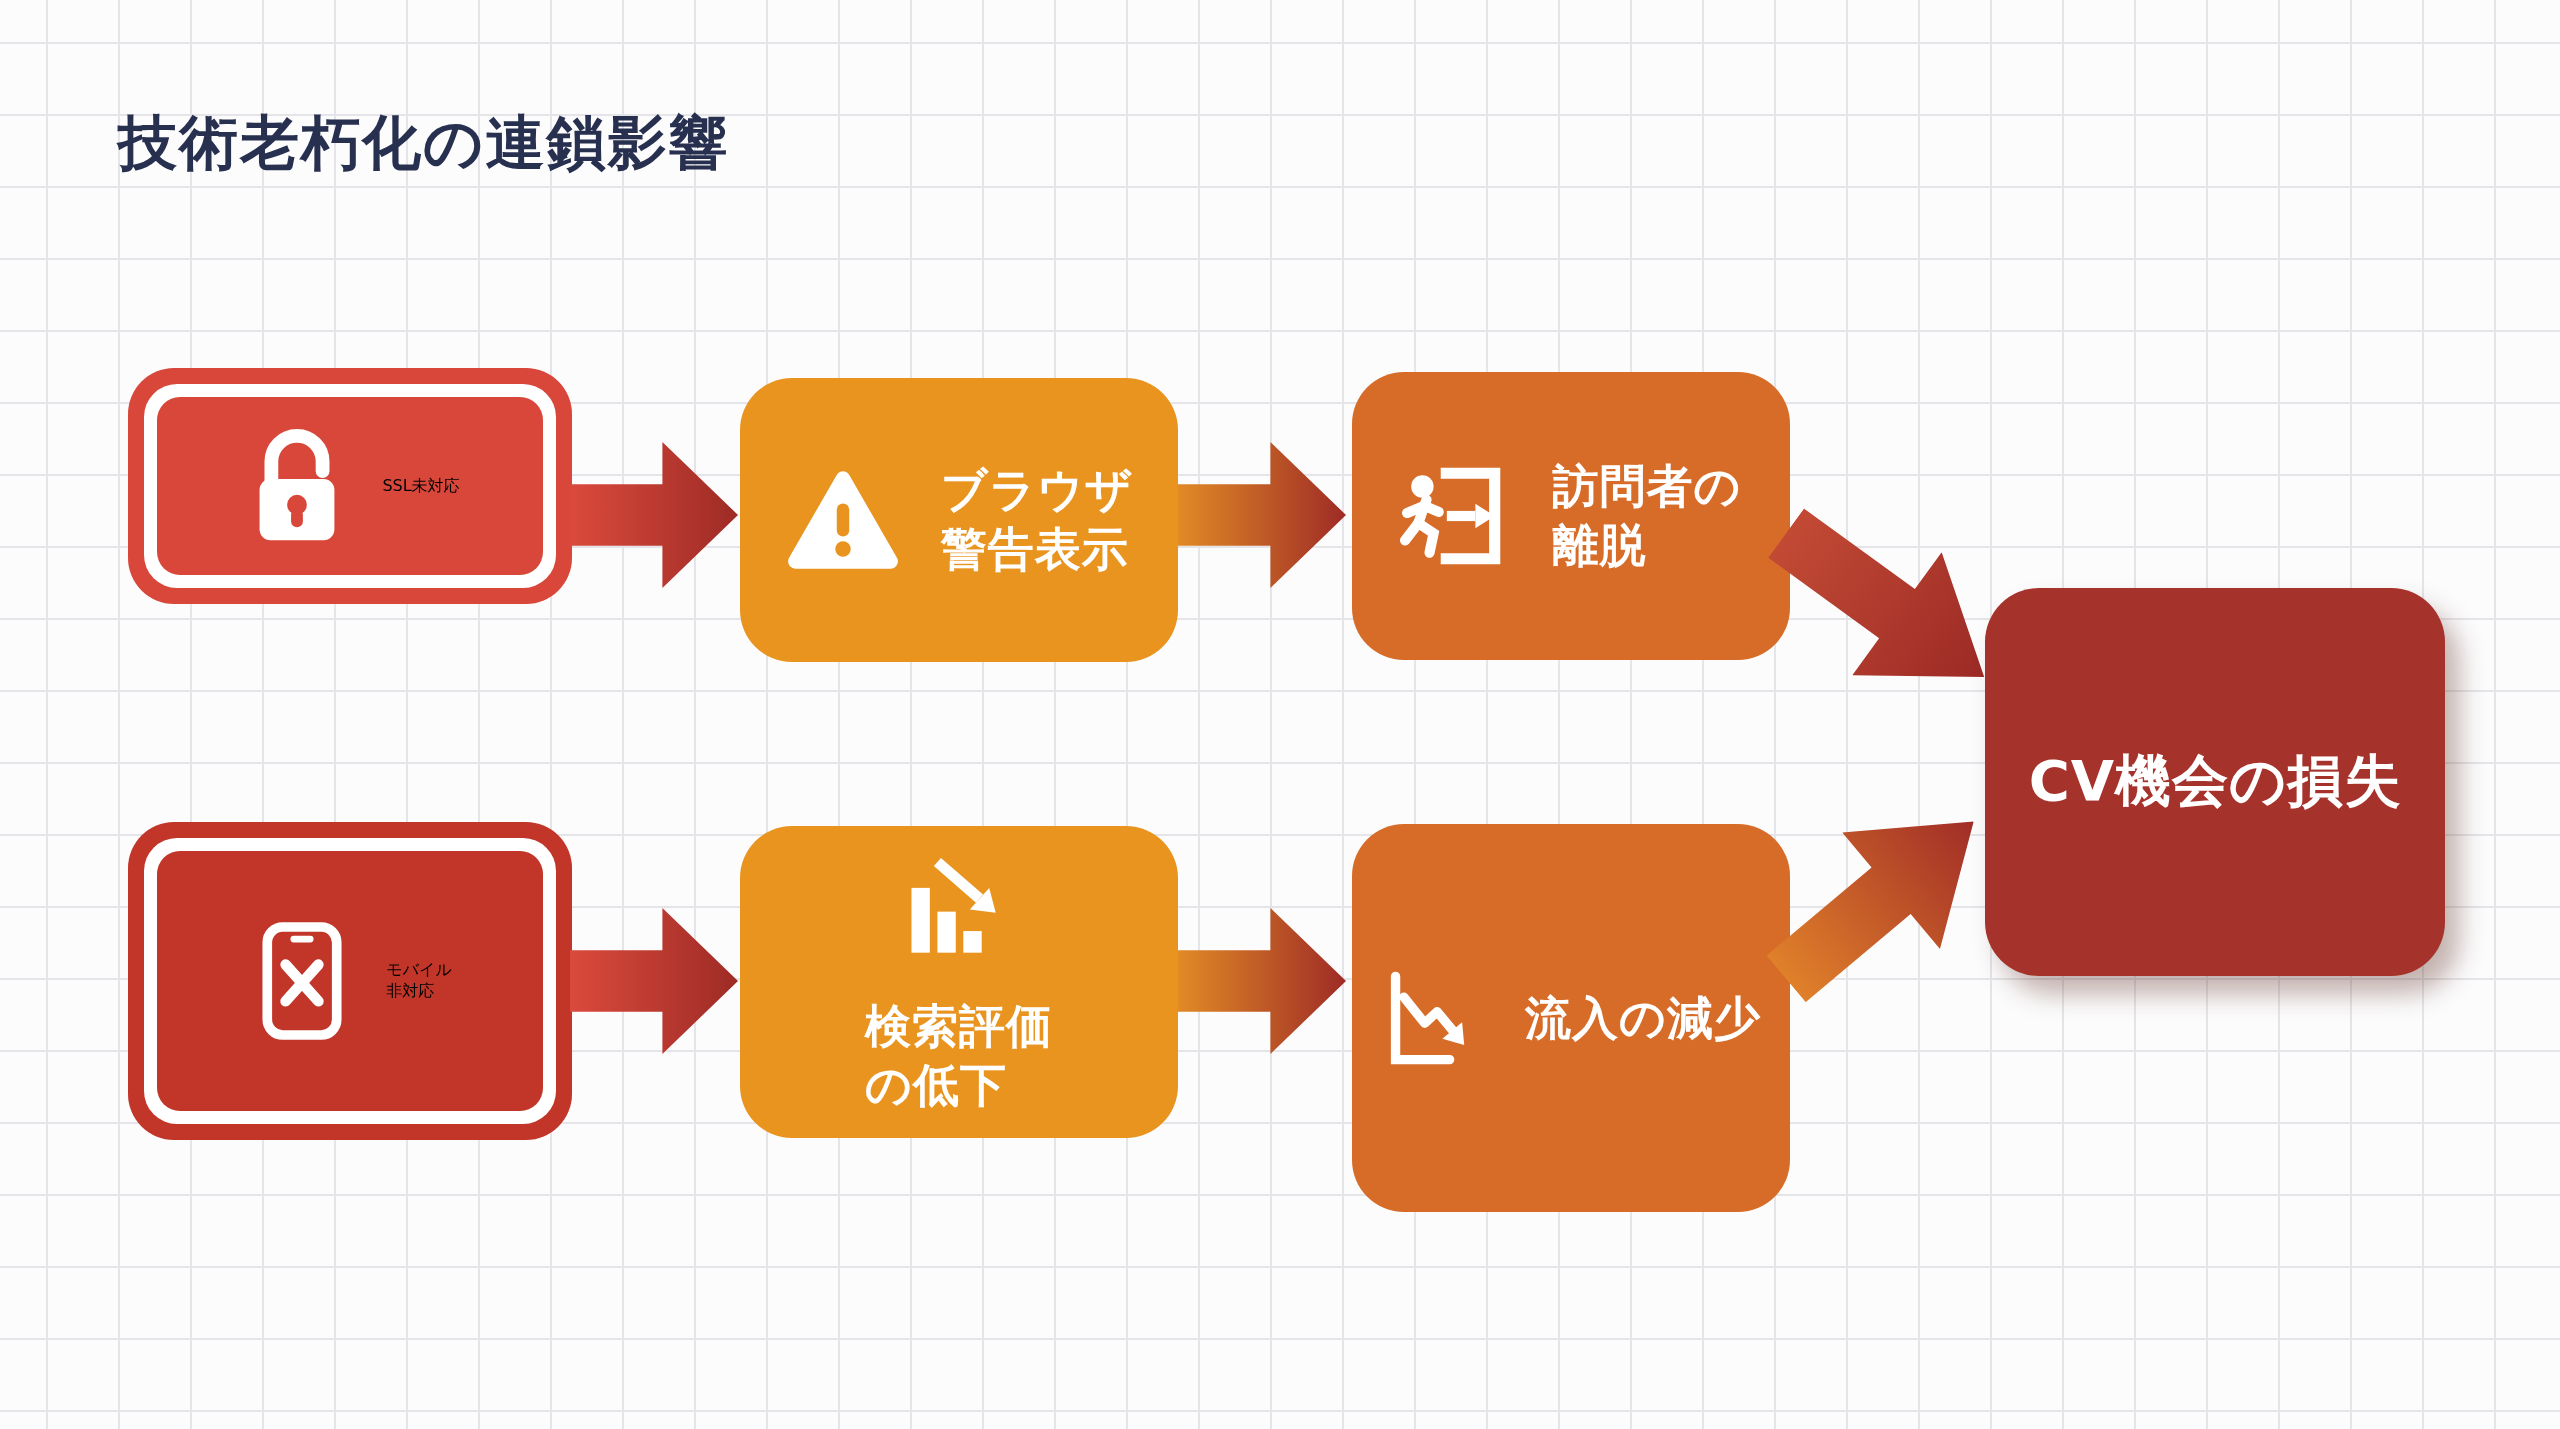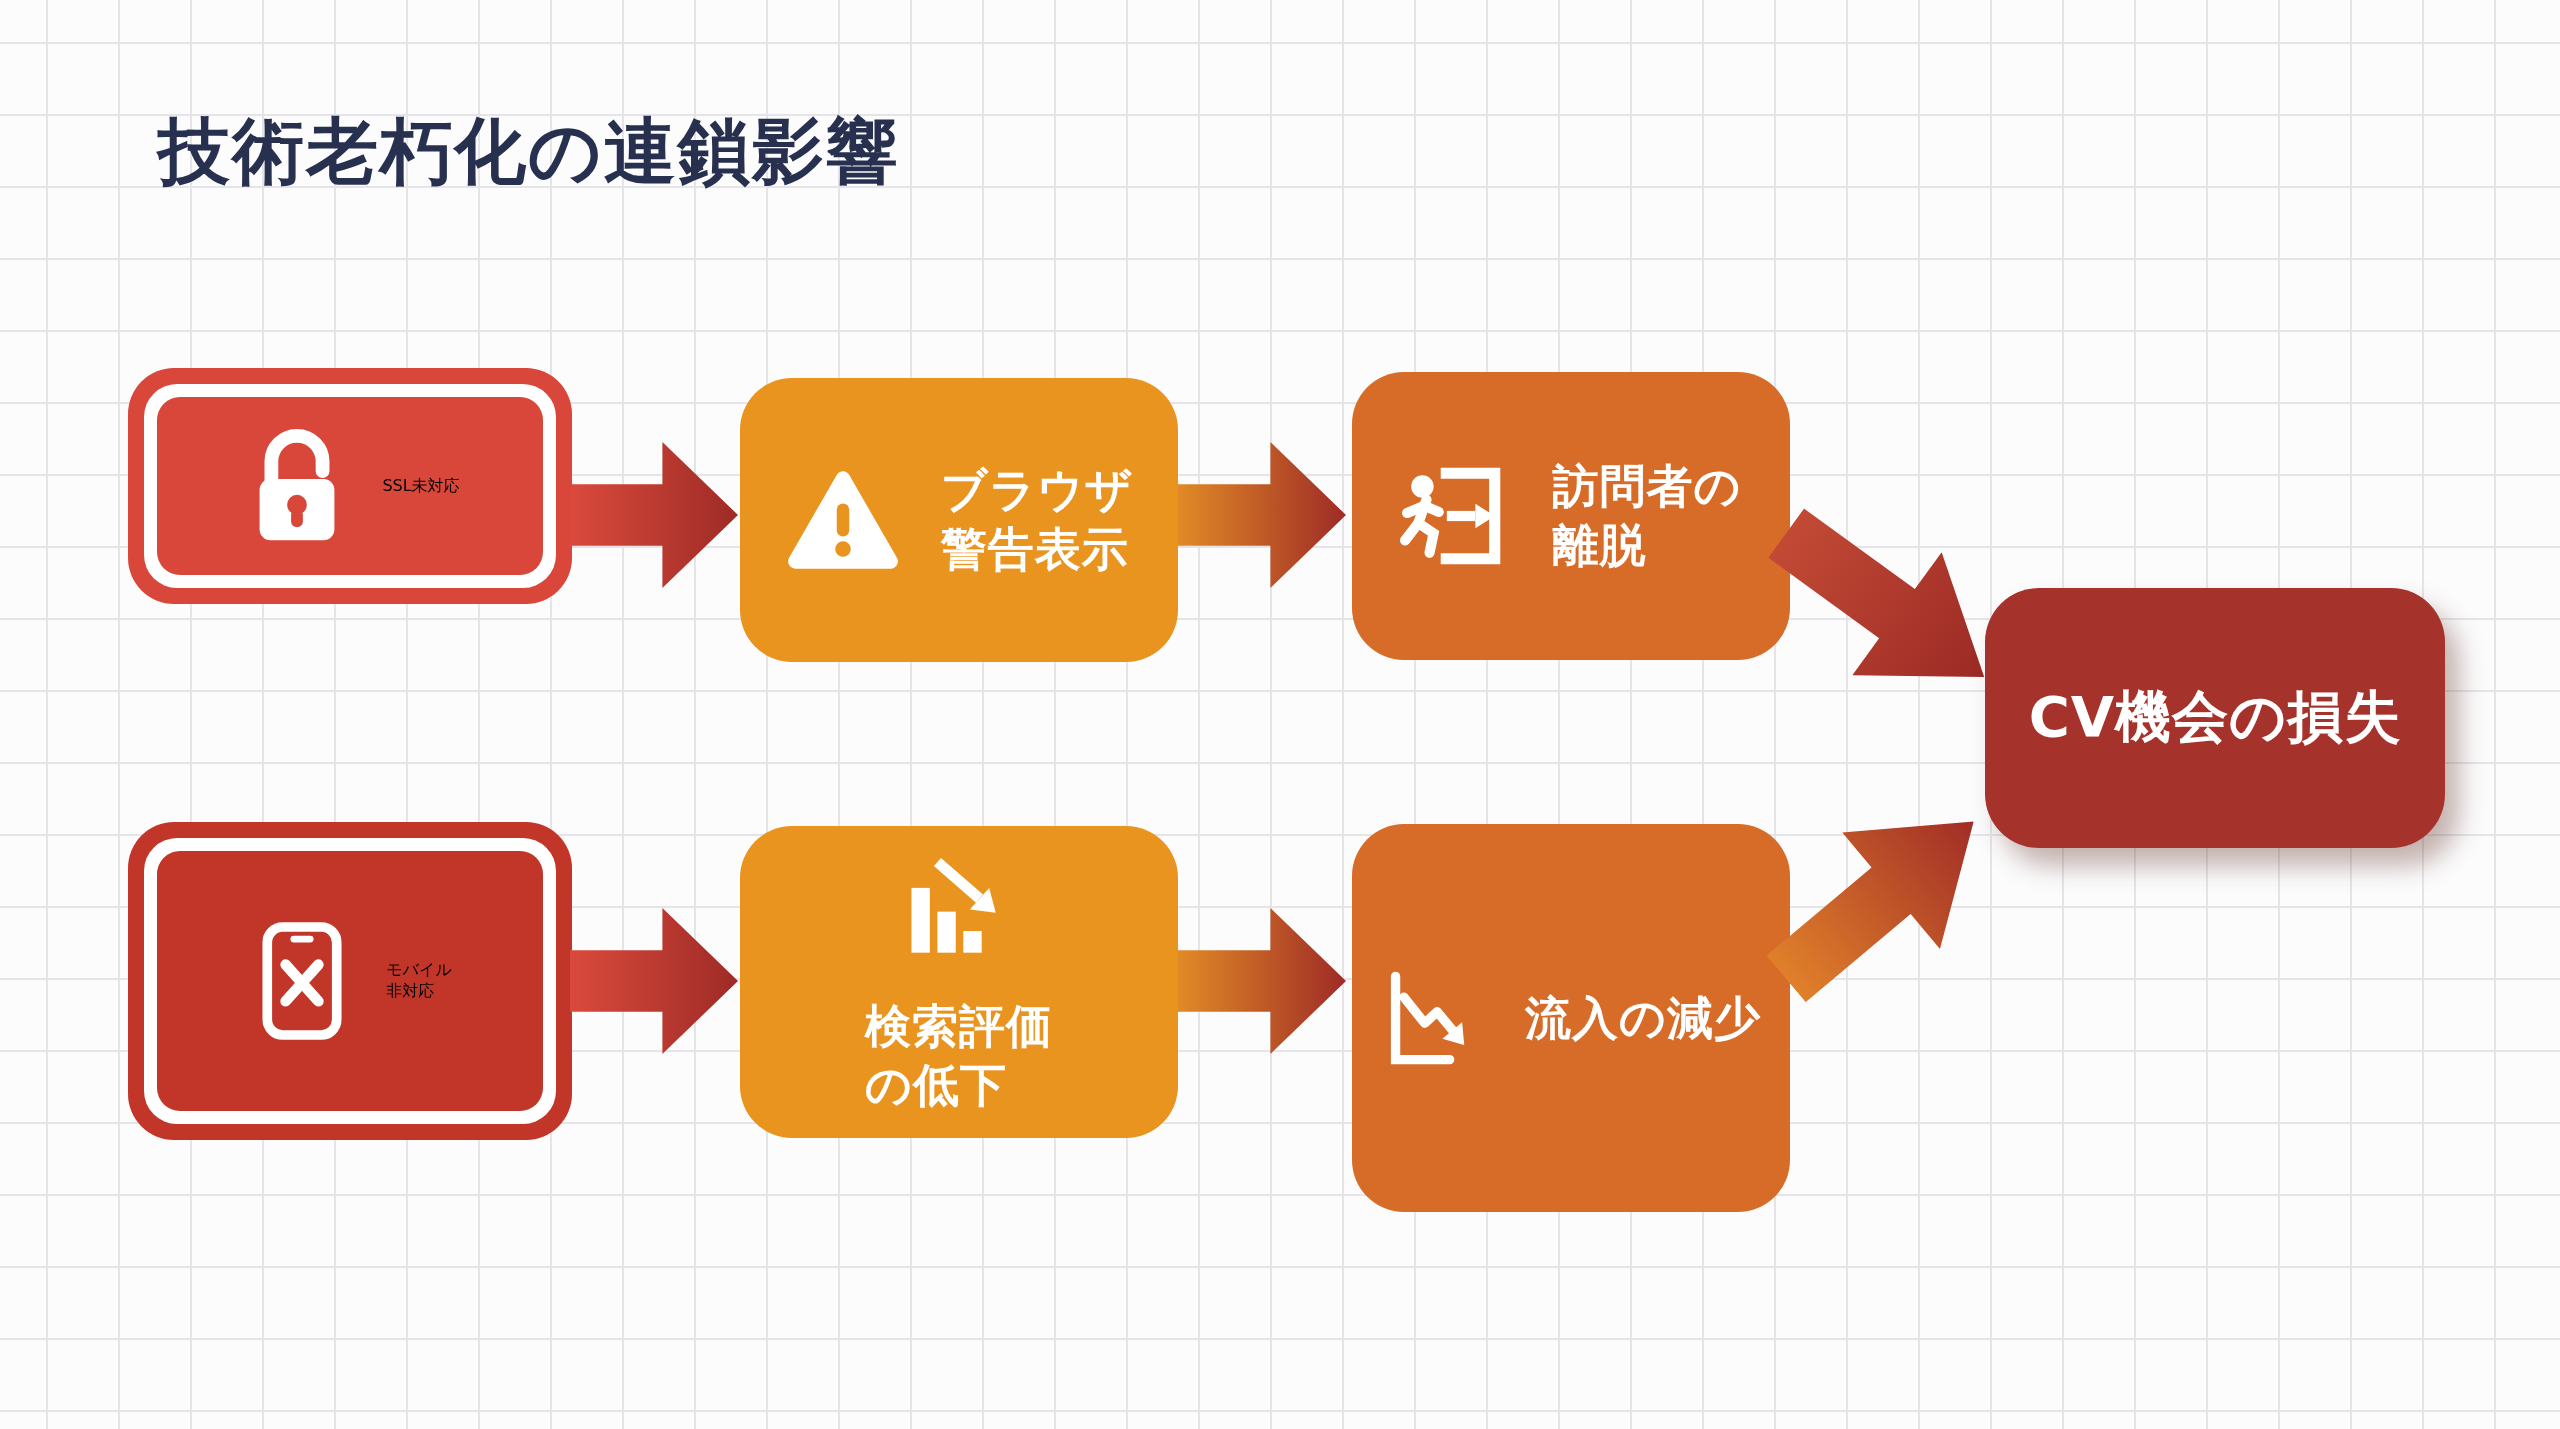--- a/index.html
+++ b/index.html
@@ -8,37 +8,36 @@
     background-color:#FCFCFD;
     background-image:
       linear-gradient(#E5E5E9 2px, transparent 2px),
       linear-gradient(90deg, #E5E5E9 2px, transparent 2px);
     background-size:72px 72px;
     background-position:-26px -30px;
     font-family:"DejaVu Sans","Liberation Sans",sans-serif;
   }
   .title{
     position:absolute;left:118px;top:104px;
-    font-size:72px;font-weight:900;color:#28304F;letter-spacing:2px;
+    font-size:59px;font-weight:900;color:#28304F;letter-spacing:2px;
     white-space:nowrap;
-    margin-left:40px;
   }
   .box{position:absolute;border-radius:52px;display:flex;align-items:center;justify-content:center;gap:40px;box-sizing:border-box;padding:12px 28px;}
   .box .label{color:#fff;font-weight:900;line-height:1.28;font-size:46px;letter-spacing:1px;text-align:left;}
   .label span{display:block;}
   .orange{background:#E8941E;}
   .burnt{background:#D76C29;}
   
   .outlined{position:absolute;border-radius:46px;padding:16px;box-sizing:border-box;}
   .outlined .ring{background:#ffffff;border-radius:33px;padding:13px;box-sizing:border-box;width:100%;height:100%;}
   .outlined .core{border-radius:23px;width:100%;height:100%;display:flex;align-items:center;justify-content:center;gap:30px;box-sizing:border-box;padding:0 18px;}
   .bg-bright-red{background:#D8473A;}
   .bg-dark-red{background:#C23529;}
   .result-box{
-    position:absolute;left:1985px;top:588px;width:460px;height:260px;
+    position:absolute;left:1985px;top:588px;width:460px;height:388px;
     background:#A5322B;border-radius:54px;
     display:flex;align-items:center;justify-content:center;
     box-shadow:14px 18px 26px rgba(90,40,30,0.35);
   }
   .result-box .label{color:#fff;font-weight:900;font-size:56px;letter-spacing:1px;white-space:nowrap;}
   
   .arrow-h{
     position:absolute;width:168px;height:146px;
     clip-path:polygon(0 29%,55% 29%,55% 0,100% 50%,55% 100%,55% 71%,0 71%);
   }

